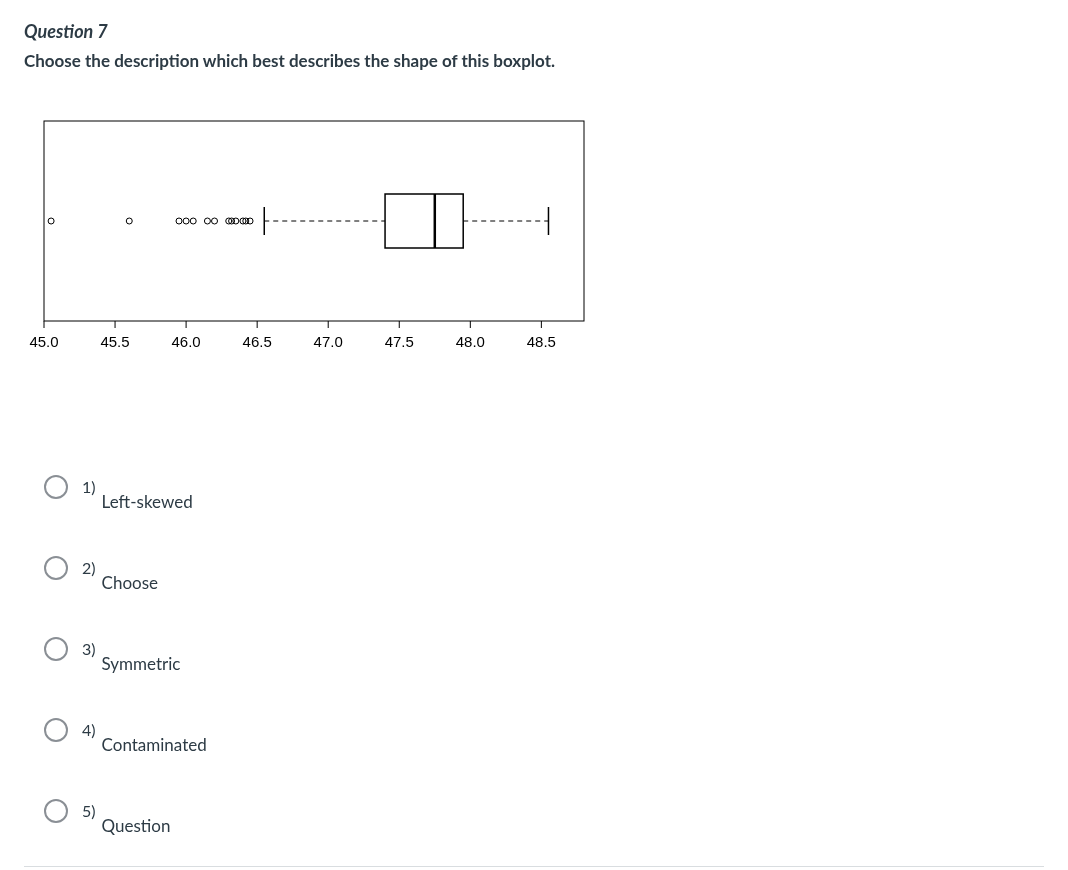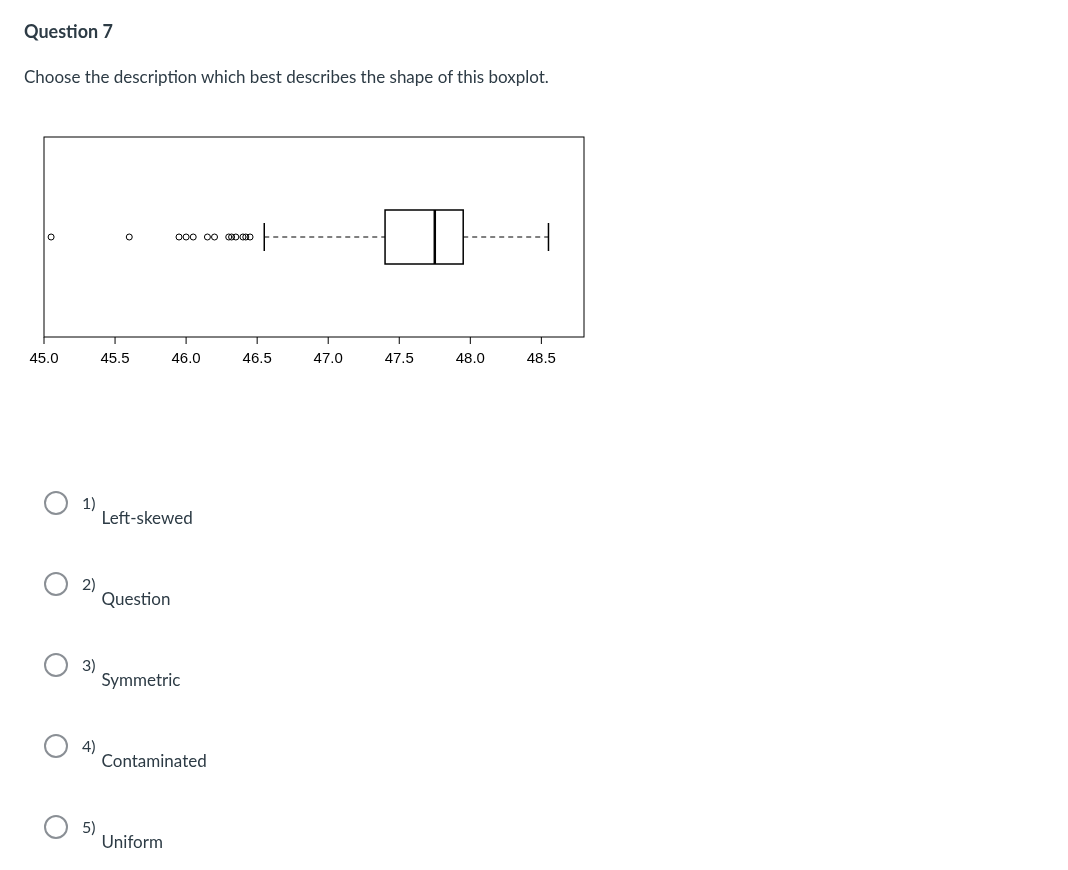--- a/index.html
+++ b/index.html
@@ -5,27 +5,28 @@
   body {
     margin: 0;
     padding: 20px 24px;
     font-family: "Lato", "Helvetica Neue", Arial, sans-serif;
     color: #2d3b45;
     background: #fff;
   }
   .question-title {
     font-weight: 700;
     font-size: 18px;
-    margin-bottom: 24px;
+    margin-bottom: 8px;
+    font-style: italic;
   }
   .question-prompt {
     font-size: 17px;
     color: #2d3b45;
     margin-bottom: 40px;
-    font-weight: 400;
+    font-weight: 700;
   }
   .plot-wrap {
     margin-bottom: 90px;
   }
   svg { display: block; }
   .options {
     margin-left: 20px;
   }
   .option-row {
     display: flex;
@@ -103,32 +104,32 @@
 
 <div class="options">
   <div class="option-row">
     <div class="radio"></div>
     <span class="opt-num">1)</span>
     <span class="opt-text">Left-skewed</span>
   </div>
   <div class="option-row">
     <div class="radio"></div>
     <span class="opt-num">2)</span>
-    <span class="opt-text">Question</span>
+    <span class="opt-text">Choose</span>
   </div>
   <div class="option-row">
     <div class="radio"></div>
     <span class="opt-num">3)</span>
     <span class="opt-text">Symmetric</span>
   </div>
   <div class="option-row">
     <div class="radio"></div>
     <span class="opt-num">4)</span>
     <span class="opt-text">Contaminated</span>
   </div>
   <div class="option-row">
     <div class="radio"></div>
     <span class="opt-num">5)</span>
-    <span class="opt-text">Uniform</span>
+    <span class="opt-text">Question</span>
   </div>
 </div>
 
 <div class="divider"></div>
 
 </body></html>

